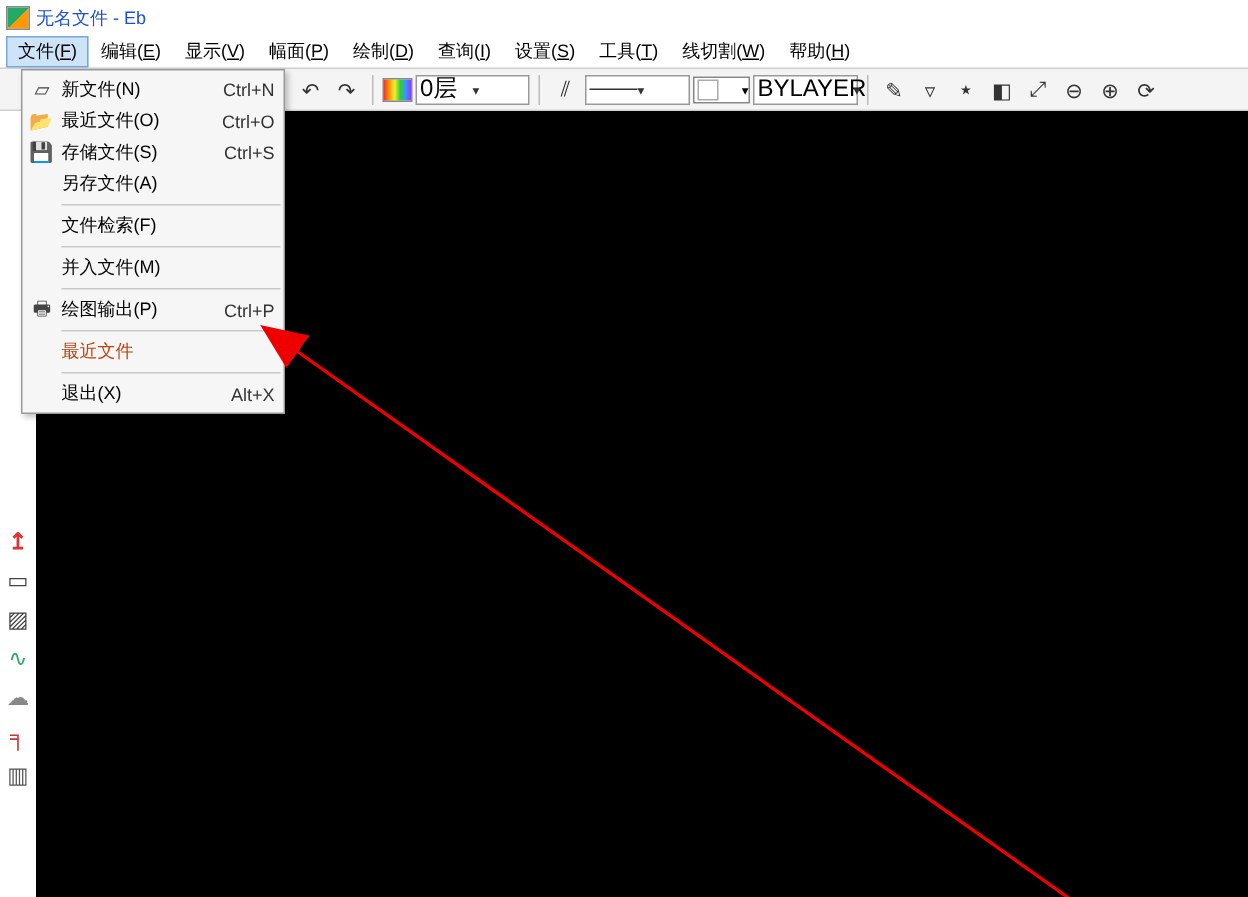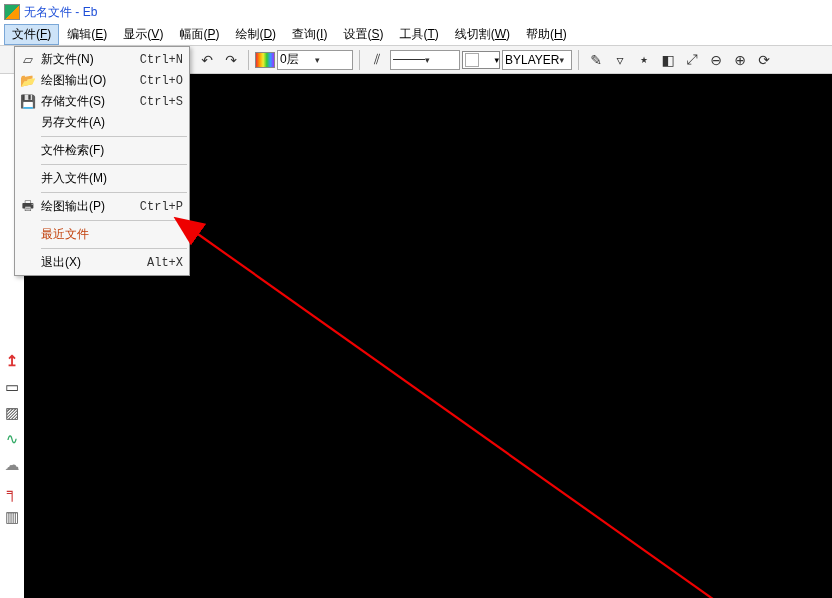--- a/index.html
+++ b/index.html
@@ -76,21 +76,21 @@
   }
   .tb-combo {
     height: 20px;
     border: 1px solid #999;
     background: #fff;
     display: flex; align-items: center;
     padding: 0 2px;
     min-width: 70px;
   }
   .tb-combo span, .tb-combo input {
-    border: none; background: none; font-size: 12px;
+    border: none; background: none; font-size: 16px;
     width: 100%;
   }
   .tb-combo .dd { font-size: 9px; color:#333; }
   .tb-colorbox {
     width: 38px; height: 18px;
     border: 1px solid #888;
     background: #fff;
     display:flex;align-items:center;
   }
   .tb-colorbox .inner {
@@ -146,21 +146,21 @@
     align-items: center;
     height: 21px;
     padding: 0 6px 0 4px;
     cursor: default;
   }
   .dd-icon {
     width: 18px; display:inline-block; text-align:center;
     font-size: 13px; color:#444;margin-right:4px;
   }
   .dd-label { flex: 1; white-space: nowrap; }
-  .dd-shortcut { color:#333; font-size: 12px; margin-left:10px;font-family:Liberation Mono, monospace;}
+  .dd-shortcut { color:#333; font-size: 12px; margin-left:10px;}
   .dd-submenu { font-size: 10px; margin-left:6px;}
   .dd-sep {
     height: 1px; background:#c8c8c8;
     margin: 3px 2px 3px 26px;
   }
   .dd-disabled { color:#c2410c; }
   
   .red-arrow {
     position: absolute; pointer-events: none;
     z-index: 200;
@@ -236,21 +236,21 @@
 </div>
 
 <div class="dropdown" id="file-dropdown">
     <div class="dd-row">
       <span class="dd-icon">▱</span>
       <span class="dd-label">新文件(N)</span>
       <span class="dd-shortcut">Ctrl+N</span>
     </div>
     <div class="dd-row">
       <span class="dd-icon">📂</span>
-      <span class="dd-label">绘图输出(O)</span>
+      <span class="dd-label">最近文件(O)</span>
       <span class="dd-shortcut">Ctrl+O</span>
     </div>
     <div class="dd-row">
       <span class="dd-icon">💾</span>
       <span class="dd-label">存储文件(S)</span>
       <span class="dd-shortcut">Ctrl+S</span>
     </div>
     <div class="dd-row">
       <span class="dd-icon"></span>
       <span class="dd-label">另存文件(A)</span>

